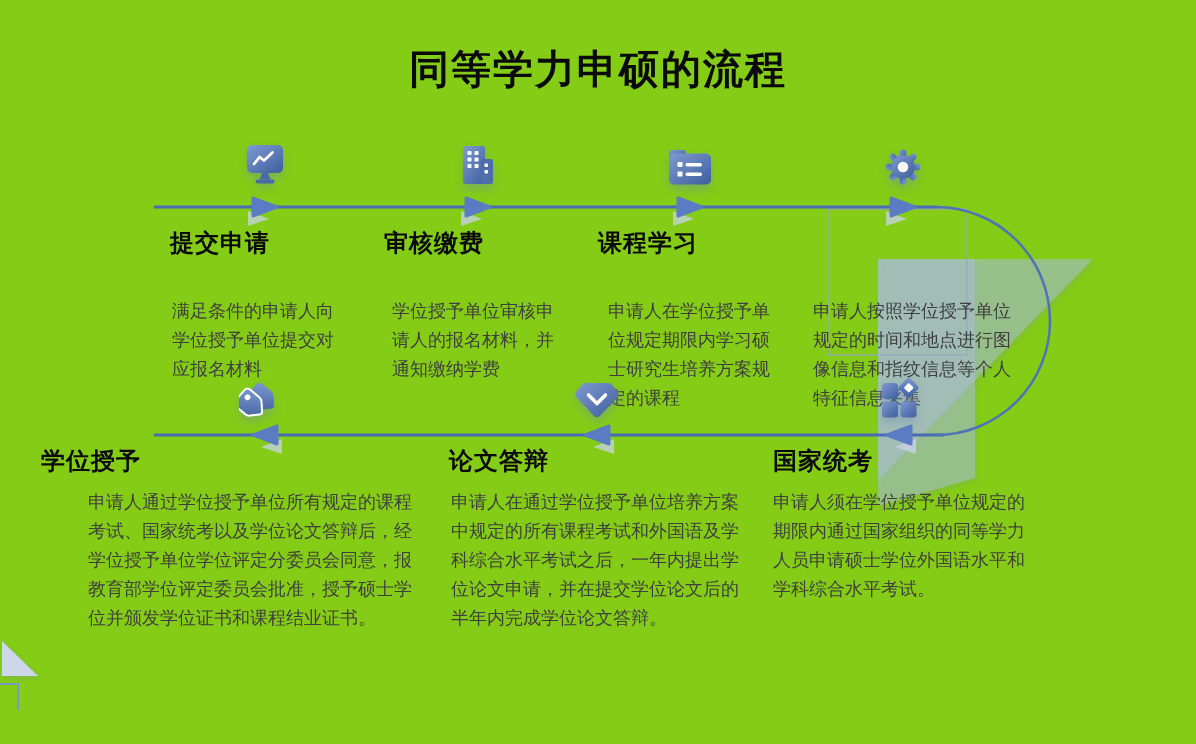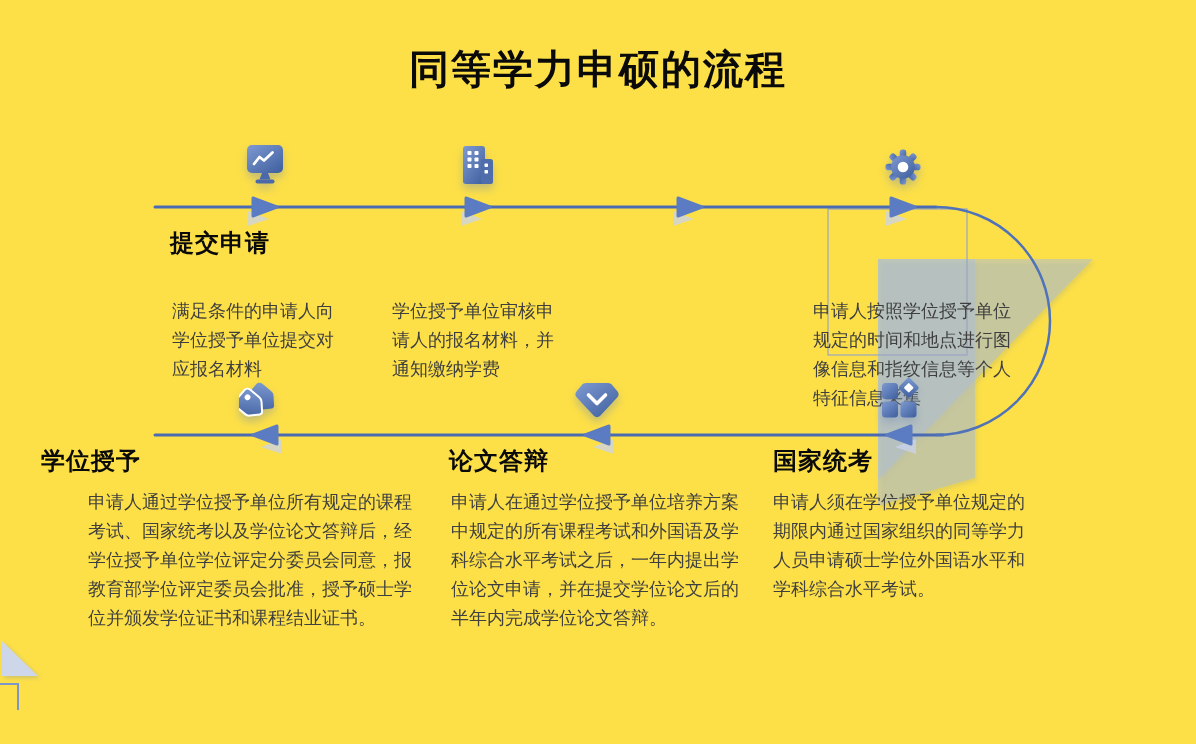--- a/index.html
+++ b/index.html
@@ -1,17 +1,17 @@
 <!DOCTYPE html>
 <html><head>
 <meta charset="utf-8">
 <style>
   html,body{margin:0;padding:0;background:#fff;}
   .slide{
-    position:relative;width:1196px;height:744px;background:#fde047;overflow:hidden;
+    position:relative;width:1196px;height:744px;background:#84cc16;overflow:hidden;
     font-family:"Liberation Sans","DejaVu Sans",sans-serif;
   }
   .main-title{
     position:absolute;top:42px;left:0;width:100%;text-align:center;
     font-size:40px;font-weight:700;color:#0a0a0a;letter-spacing:2px;margin:0;
   }
   .flow-svg{position:absolute;left:0;top:0;}
   .step{position:absolute;}
   .step .icon{position:absolute;top:0;left:50%;transform:translateX(-50%);
     filter:drop-shadow(0 5px 4px rgba(110,135,185,.40));}
@@ -122,23 +122,44 @@
         <rect x="11.5" y="6" width="4" height="4" rx="0.8"></rect>
           <rect x="18.5" y="6" width="4" height="4" rx="0.8"></rect>
         <rect x="11.5" y="12.5" width="4" height="4" rx="0.8"></rect>
           <rect x="18.5" y="12.5" width="4" height="4" rx="0.8"></rect>
         <rect x="11.5" y="19" width="4" height="4" rx="0.8"></rect>
           <rect x="18.5" y="19" width="4" height="4" rx="0.8"></rect>
         <rect x="28.5" y="18.5" width="3.5" height="3.5" rx="0.7"></rect>
           <rect x="28.5" y="25" width="3.5" height="3.5" rx="0.7"></rect>
       </g>
     </svg>
+    <h3 class="step-title">审核缴费</h3>
     <p class="step-desc">学位授予单位审核申请人的报名材料，并通知缴纳学费</p>
   </div>
 
+  <div class="step step-top step-t3">
+    <svg class="icon" width="44" height="36" viewBox="0 0 44 36" style="top:5px;">
+      <defs>
+          <linearGradient id="g3" x1="0" y1="0" x2="0.9" y2="1">
+        <stop offset="0" stop-color="#7f9ad2"></stop>
+            <stop offset="1" stop-color="#40619f"></stop>
+          </linearGradient>
+        </defs>
+      <rect x="1" y="0" width="17" height="10" rx="3" fill="url(#g3)"></rect>
+      <rect x="1" y="3.5" width="42" height="31" rx="5" fill="url(#g3)"></rect>
+      <g fill="#fff">
+        <rect x="9.5" y="12" width="5" height="5" rx="1.1"></rect>
+        <rect x="17.5" y="13" width="16.5" height="3.4" rx="1.7"></rect>
+        <rect x="9.5" y="21.5" width="5" height="5" rx="1.1"></rect>
+        <rect x="17.5" y="22.5" width="16.5" height="3.4" rx="1.7"></rect>
+      </g>
+    </svg>
+    <h3 class="step-title">课程学习</h3>
+    <p class="step-desc">申请人在学位授予单位规定期限内学习硕士研究生培养方案规定的课程</p>
+  </div>
 
   <div class="step step-top step-t4">
     <svg class="icon" width="40" height="40" viewBox="0 0 40 40" style="top:2px;">
       <defs>
           <linearGradient id="g4" x1="0" y1="0" x2="0.9" y2="1">
         <stop offset="0" stop-color="#7f9ad2"></stop>
             <stop offset="1" stop-color="#40619f"></stop>
           </linearGradient>
         </defs>
       <g fill="url(#g4)">

